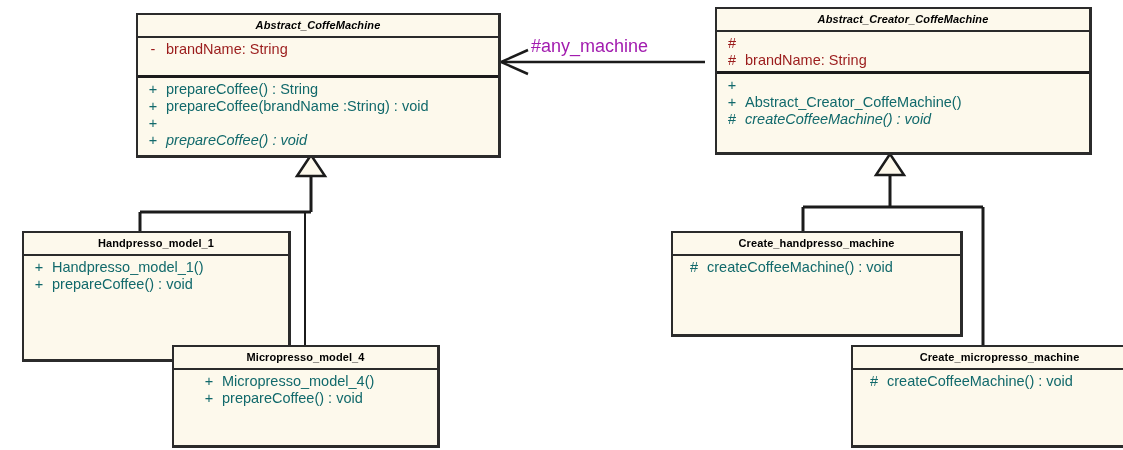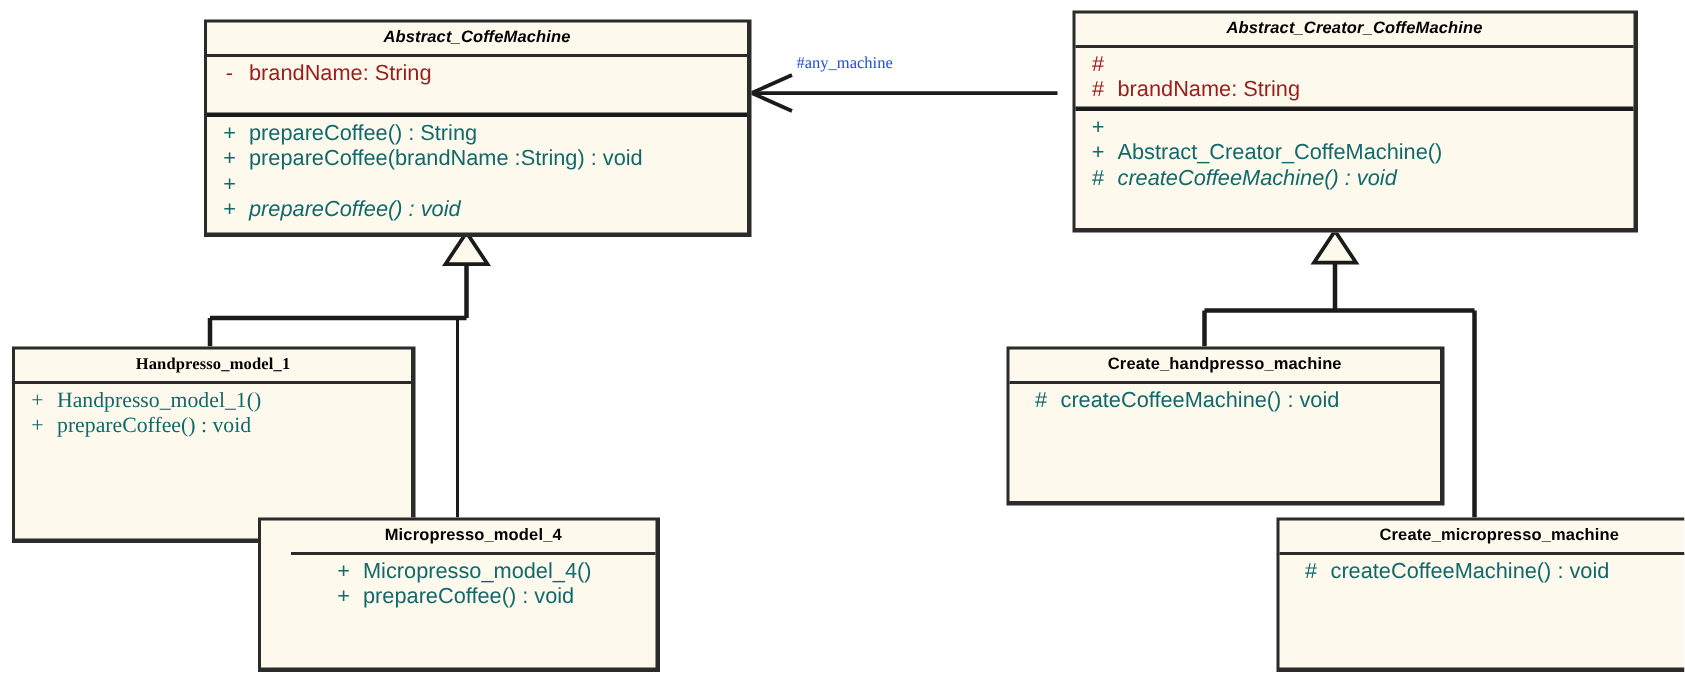--- a/index.html
+++ b/index.html
@@ -72,24 +72,23 @@
 
   
   .lines {
     position: absolute;
     left: 0; top: 0;
     width: 1123px; height: 450px;
     pointer-events: none;
   }
   .assoc-label {
     position: absolute;
-    font-size: 11px;
-    color: #1d4ed8;
+    font-size: 18px;
+    color: #a21caf;
     white-space: nowrap;
-    font-family: Liberation Serif, serif;
   }
 </style>
 </head>
 <body>
 
 <div id="canvas">
 
   <svg class="lines" viewBox="0 0 1123 450" width="1123" height="450">
 
     <g>
@@ -167,35 +166,35 @@
         <span class="uml-vis">+</span>
         <span class="uml-sig">Abstract_Creator_CoffeMachine()</span>
       </div>
       <div class="uml-row meth-text">
         <span class="uml-vis">#</span>
         <span class="uml-sig italic-sig">createCoffeeMachine() : void</span>
       </div>
     </div>
   </div>
 
-  <div class="uml-class" style="left:8px; top:231px; width:269px; height:131px;font-family:Liberation Serif, serif;">
+  <div class="uml-class" style="left:22px; top:231px; width:269px; height:131px;">
     <div class="uml-title">Handpresso_model_1</div>
     <div class="uml-compartment methods">
       <div class="uml-row meth-text">
         <span class="uml-vis">+</span>
         <span class="uml-sig">Handpresso_model_1()</span>
       </div>
       <div class="uml-row meth-text">
         <span class="uml-vis">+</span>
         <span class="uml-sig">prepareCoffee() : void</span>
       </div>
     </div>
   </div>
 
-  <div class="uml-class" style="left:172px; top:345px; width:268px; height:103px;padding-left:20px;">
+  <div class="uml-class" style="left:172px; top:345px; width:268px; height:103px;">
     <div class="uml-title">Micropresso_model_4</div>
     <div class="uml-compartment methods" style="padding-left:22px;">
       <div class="uml-row meth-text">
         <span class="uml-vis">+</span>
         <span class="uml-sig">Micropresso_model_4()</span>
       </div>
       <div class="uml-row meth-text">
         <span class="uml-vis">+</span>
         <span class="uml-sig">prepareCoffee() : void</span>
       </div>

